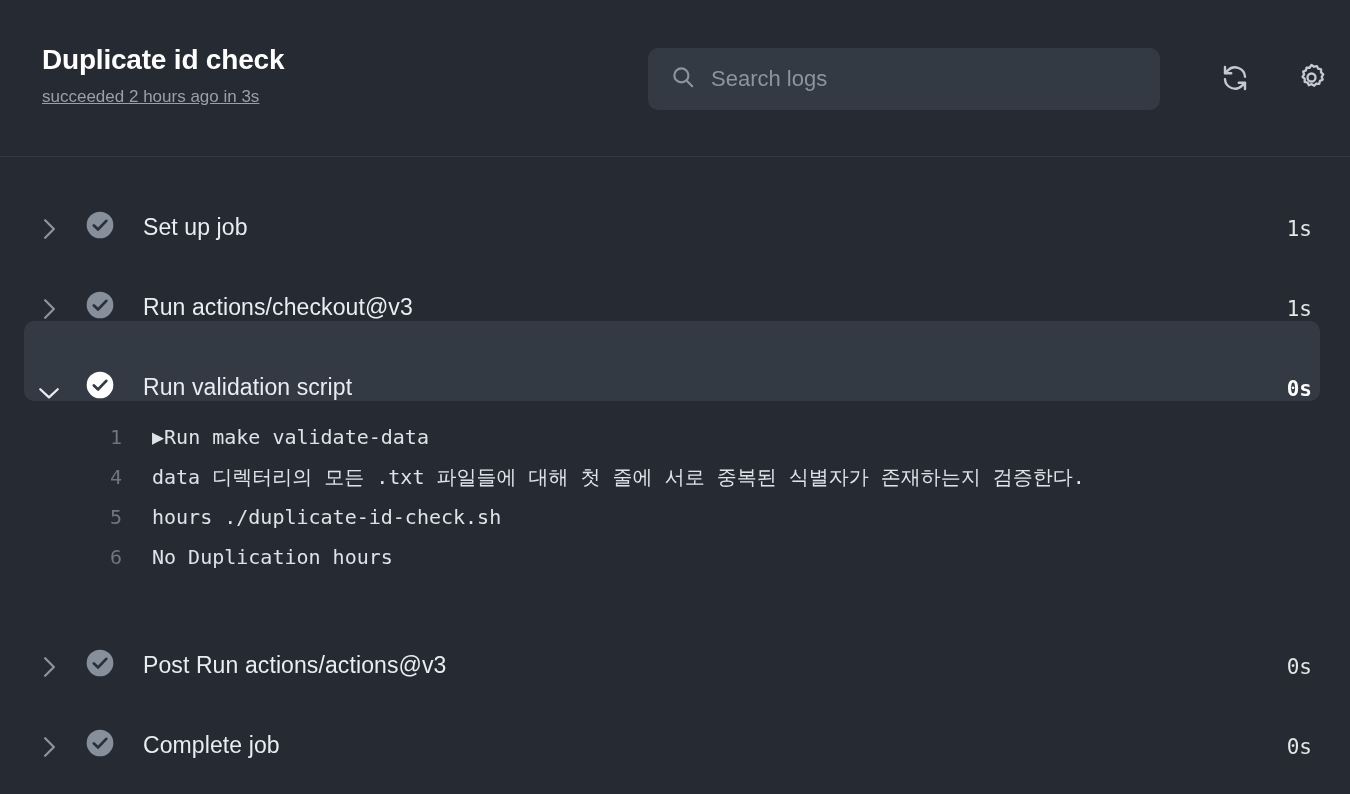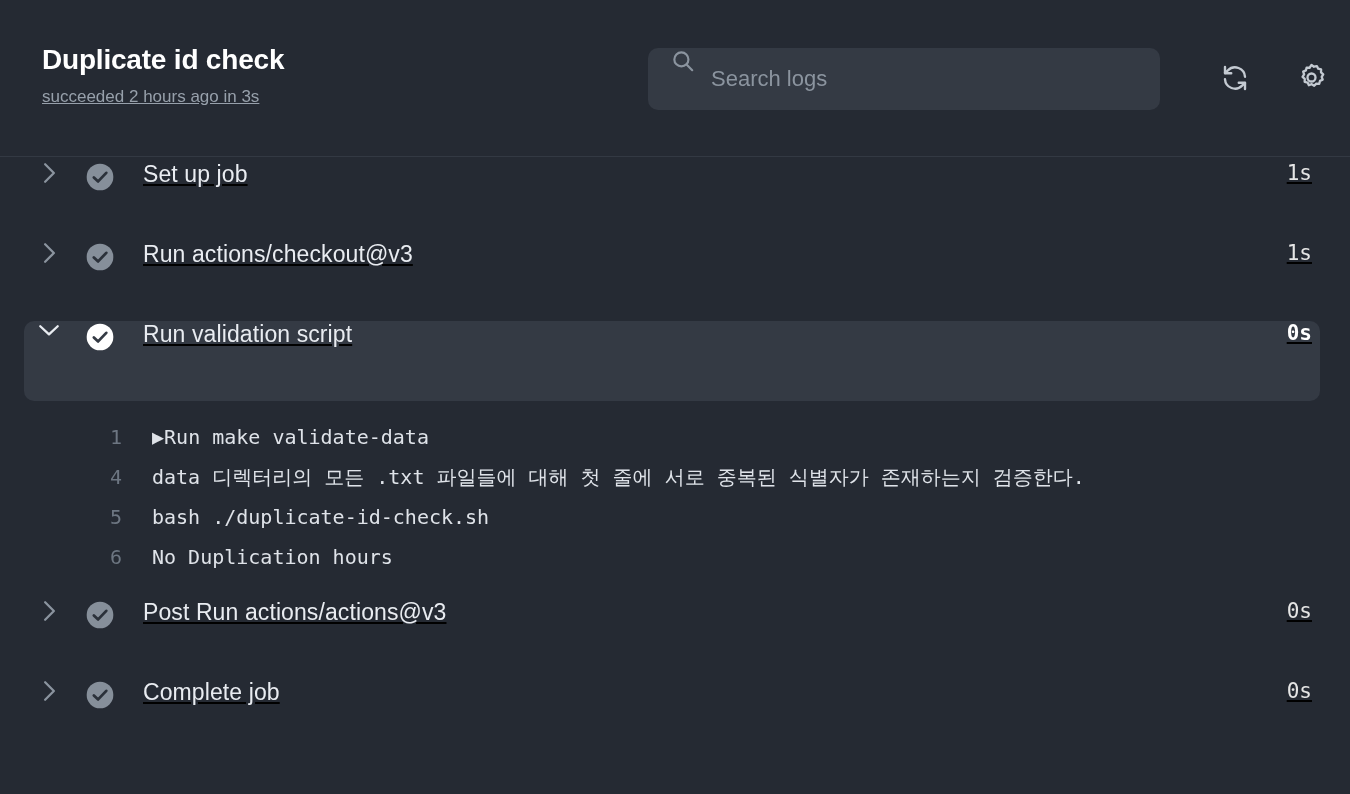--- a/index.html
+++ b/index.html
@@ -63,20 +63,21 @@
     padding-top: 48px;
     gap: 0;
   }
 
   .search-box {
     width: 512px;
     height: 62px;
     background: #343a44;
     border-radius: 10px;
     display: flex;
+    align-items: center;
     padding: 0 22px;
     gap: 15px;
     border: none;
   }
 
   .search-icon { flex: 0 0 auto; display: block; }
 
   .search-input {
     background: transparent;
     border: none;
@@ -108,24 +109,23 @@
     flex: 1 1 auto;
     padding-top: 4px;
     overflow: hidden;
   }
 
   .step-row {
     position: relative;
     height: 80px;
     margin: 0 30px 0 24px;
     display: flex;
-    align-items: flex-start;
+    align-items: flex-end;
     border-radius: 10px;
     cursor: pointer;
-    text-decoration: underline;
   }
 
   .step-row.active {
     background: #343a44;
   }
 
   .chevron-wrap {
     width: 38px;
     flex: 0 0 38px;
     display: flex;
@@ -296,21 +296,21 @@
       <div class="log-line">
         <span class="log-lineno">1</span>
         <span class="log-text"><span class="log-marker">▶</span><span>Run make validate-data</span></span>
       </div>
       <div class="log-line">
         <span class="log-lineno">4</span>
         <span class="log-text">data 디렉터리의 모든 .txt 파일들에 대해 첫 줄에 서로 중복된 식별자가 존재하는지 검증한다.</span>
       </div>
       <div class="log-line">
         <span class="log-lineno">5</span>
-        <span class="log-text">bash ./duplicate-id-check.sh</span>
+        <span class="log-text">hours ./duplicate-id-check.sh</span>
       </div>
       <div class="log-line">
         <span class="log-lineno">6</span>
         <span class="log-text">No Duplication hours</span>
       </div>
     </div>
 
     <div class="step-row">
       <span class="chevron-wrap">
         <svg width="17" height="24" viewBox="0 0 14 22" fill="none" stroke="#8b949f" stroke-width="2.1" stroke-linecap="round" stroke-linejoin="round">

